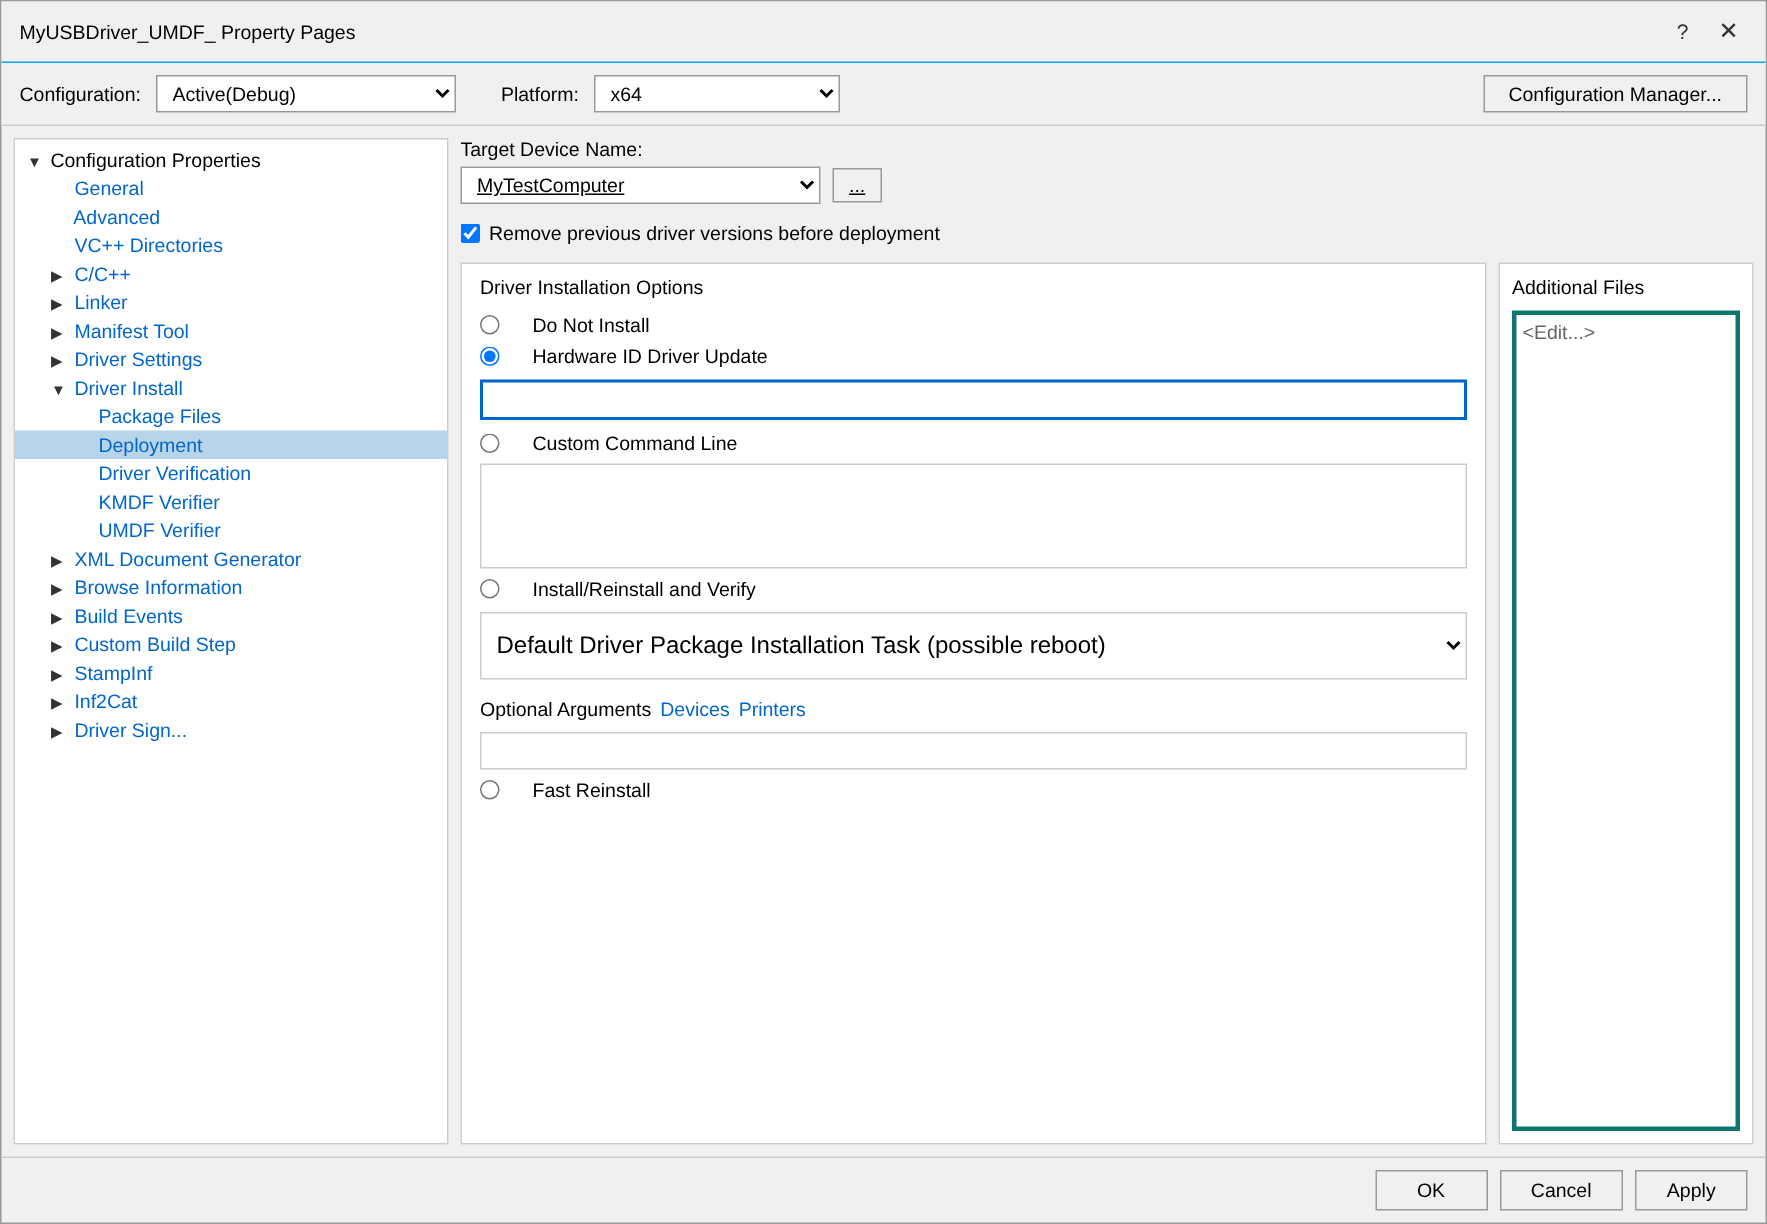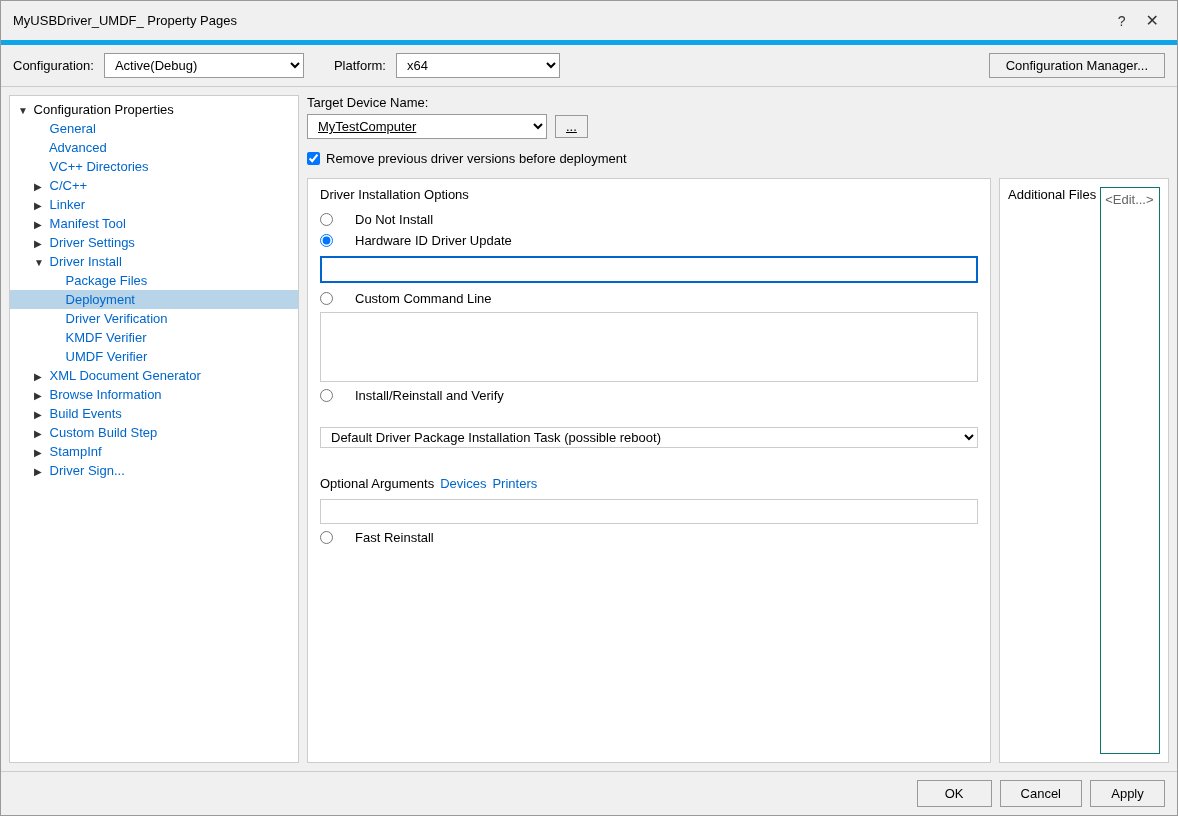--- a/index.html
+++ b/index.html
@@ -22,21 +22,21 @@
       display: flex;
       flex-direction: column;
       box-shadow: 2px 2px 8px rgba(0,0,0,0.3);
     }
     .title-bar {
       background: #f0f0f0;
       padding: 8px 12px;
       display: flex;
       align-items: center;
       justify-content: space-between;
-      border-bottom: 5px solid #0ea5e9;
+      border-bottom: 1px solid #0ea5e9;
     }
     .title-bar-title {
       font-size: 13px;
       font-weight: normal;
       color: #000;
     }
     .title-bar-controls {
       display: flex;
       gap: 8px;
       align-items: center;
@@ -212,25 +212,25 @@
     .custom-cmd-textarea {
       width: 100%;
       height: 70px;
       padding: 4px 6px;
       border: 1px solid #ccc;
       font-size: 13px;
       resize: none;
     }
     .install-verify-select {
       width: 100%;
-      padding: 1px 6px;
-      border: 1px solid #ccc;
-      background: #fff;
-      font-size: 13px;
-      margin: 18px 0;
+      padding: 12px 6px;
+      border: 1px solid #ccc;
+      background: #fff;
+      font-size: 16px;
+      margin: 2px 0;
     }
     .optional-args-row {
       display: flex;
       align-items: center;
       gap: 6px;
       margin-top: 4px;
     }
     .optional-args-label {
       font-size: 13px;
       color: #000;
@@ -248,31 +248,31 @@
       font-size: 13px;
       margin-top: 2px;
     }
     .additional-files-panel {
       width: 170px;
       min-width: 170px;
       border: 1px solid #ccc;
       background: #fff;
       padding: 8px;
       display: flex;
-      flex-direction: row;
+      flex-direction: column;
       gap: 4px;
     }
     .additional-files-title {
       font-size: 13px;
       color: #000;
       margin-bottom: 4px;
     }
     .additional-files-edit {
       flex: 1;
-      border: 1px solid #0f766e;
+      border: 3px solid #0f766e;
       background: #fff;
       padding: 4px;
       font-size: 13px;
       color: #666;
       display: flex;
       align-items: flex-start;
       justify-content: flex-start;
     }
     .bottom-bar {
       display: flex;
@@ -331,20 +331,21 @@
         <div class="tree-item level-2"><span class="tree-arrow none"></span> Package Files</div>
         <div class="tree-item level-2 selected"><span class="tree-arrow none"></span> Deployment</div>
         <div class="tree-item level-2"><span class="tree-arrow none"></span> Driver Verification</div>
         <div class="tree-item level-2"><span class="tree-arrow none"></span> KMDF Verifier</div>
         <div class="tree-item level-2"><span class="tree-arrow none"></span> UMDF Verifier</div>
         <div class="tree-item level-1"><span class="tree-arrow collapsed"></span> XML Document Generator</div>
         <div class="tree-item level-1"><span class="tree-arrow collapsed"></span> Browse Information</div>
         <div class="tree-item level-1"><span class="tree-arrow collapsed"></span> Build Events</div>
         <div class="tree-item level-1"><span class="tree-arrow collapsed"></span> Custom Build Step</div>
         <div class="tree-item level-1"><span class="tree-arrow collapsed"></span> StampInf</div>
+        <div class="tree-item level-1"><span class="tree-arrow collapsed"></span> Inf2Cat</div>
         <div class="tree-item level-1"><span class="tree-arrow collapsed"></span> Driver Sign...</div>
       </div>
 
     <div class="right-panel">
 
       <div>
         <div class="target-device-label">Target Device Name:</div>
         <div class="target-device-row">
           <select class="target-device-select">
             <option value="MyTestComputer">MyTestComputer</option>

